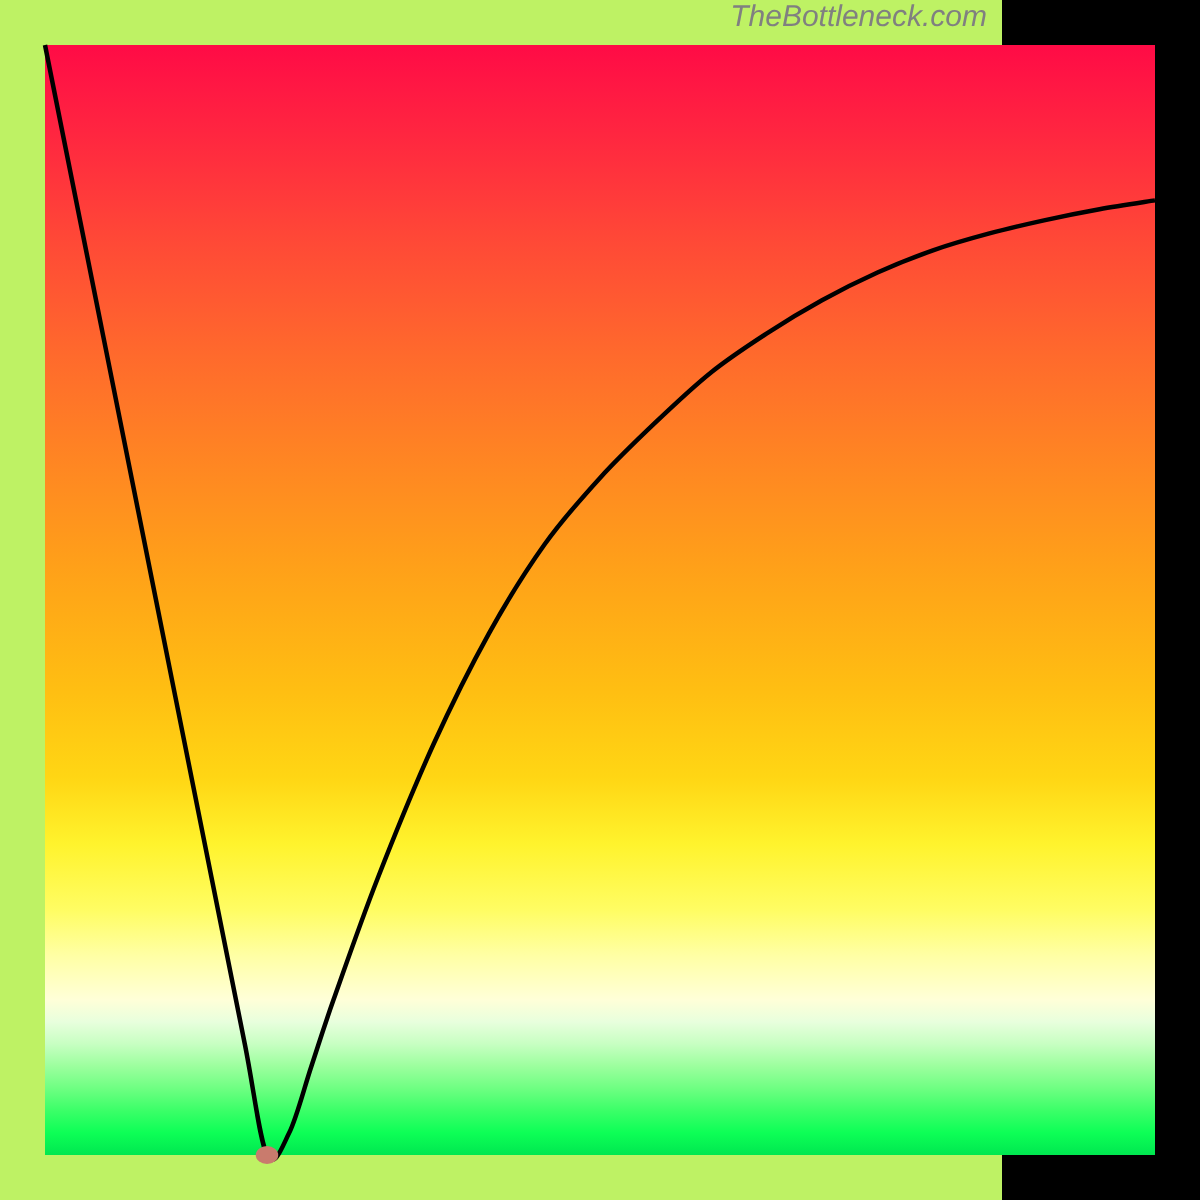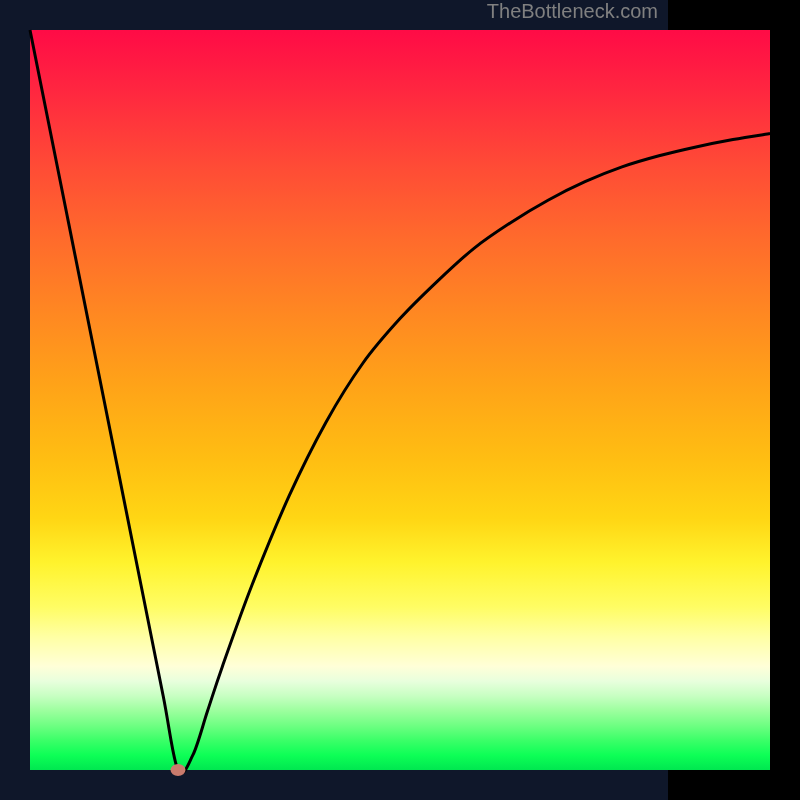--- a/index.html
+++ b/index.html
@@ -9,21 +9,22 @@
     height: 800px;
     background: #000;
     overflow: hidden;
   }
   .frame {
     position: absolute;
     top: 0;
     left: 0;
     width: 668px;
     height: 800px;
-    background: #0f172a;
+    background: #bef264;
+    font-style: italic;
   }
   .panel {
     position: absolute;
     top: 30px;
     left: 30px;
     width: 740px;
     height: 740px;
     background: linear-gradient(
       to bottom,
       #ff0b46 0%,

